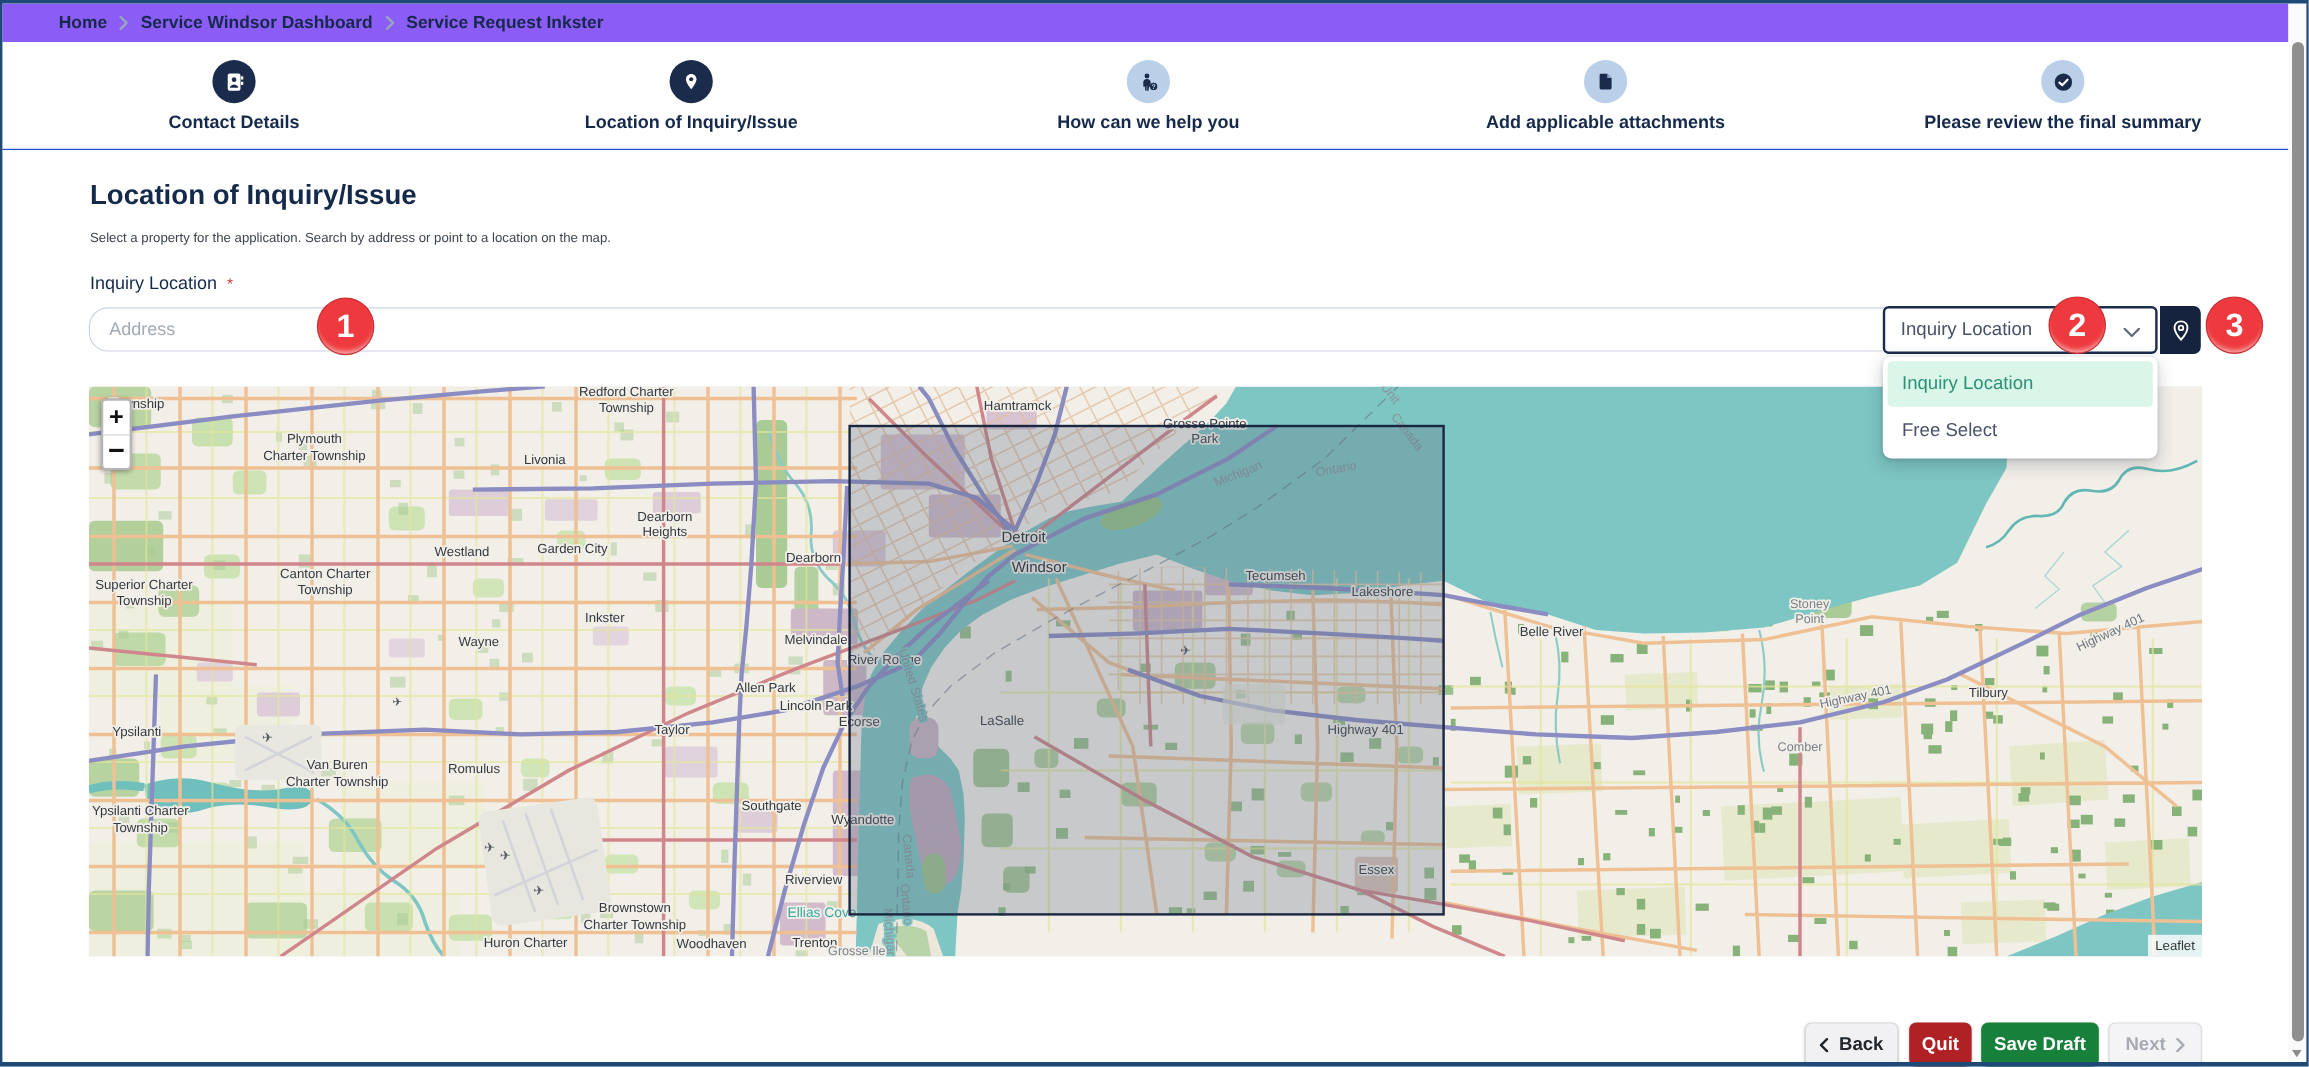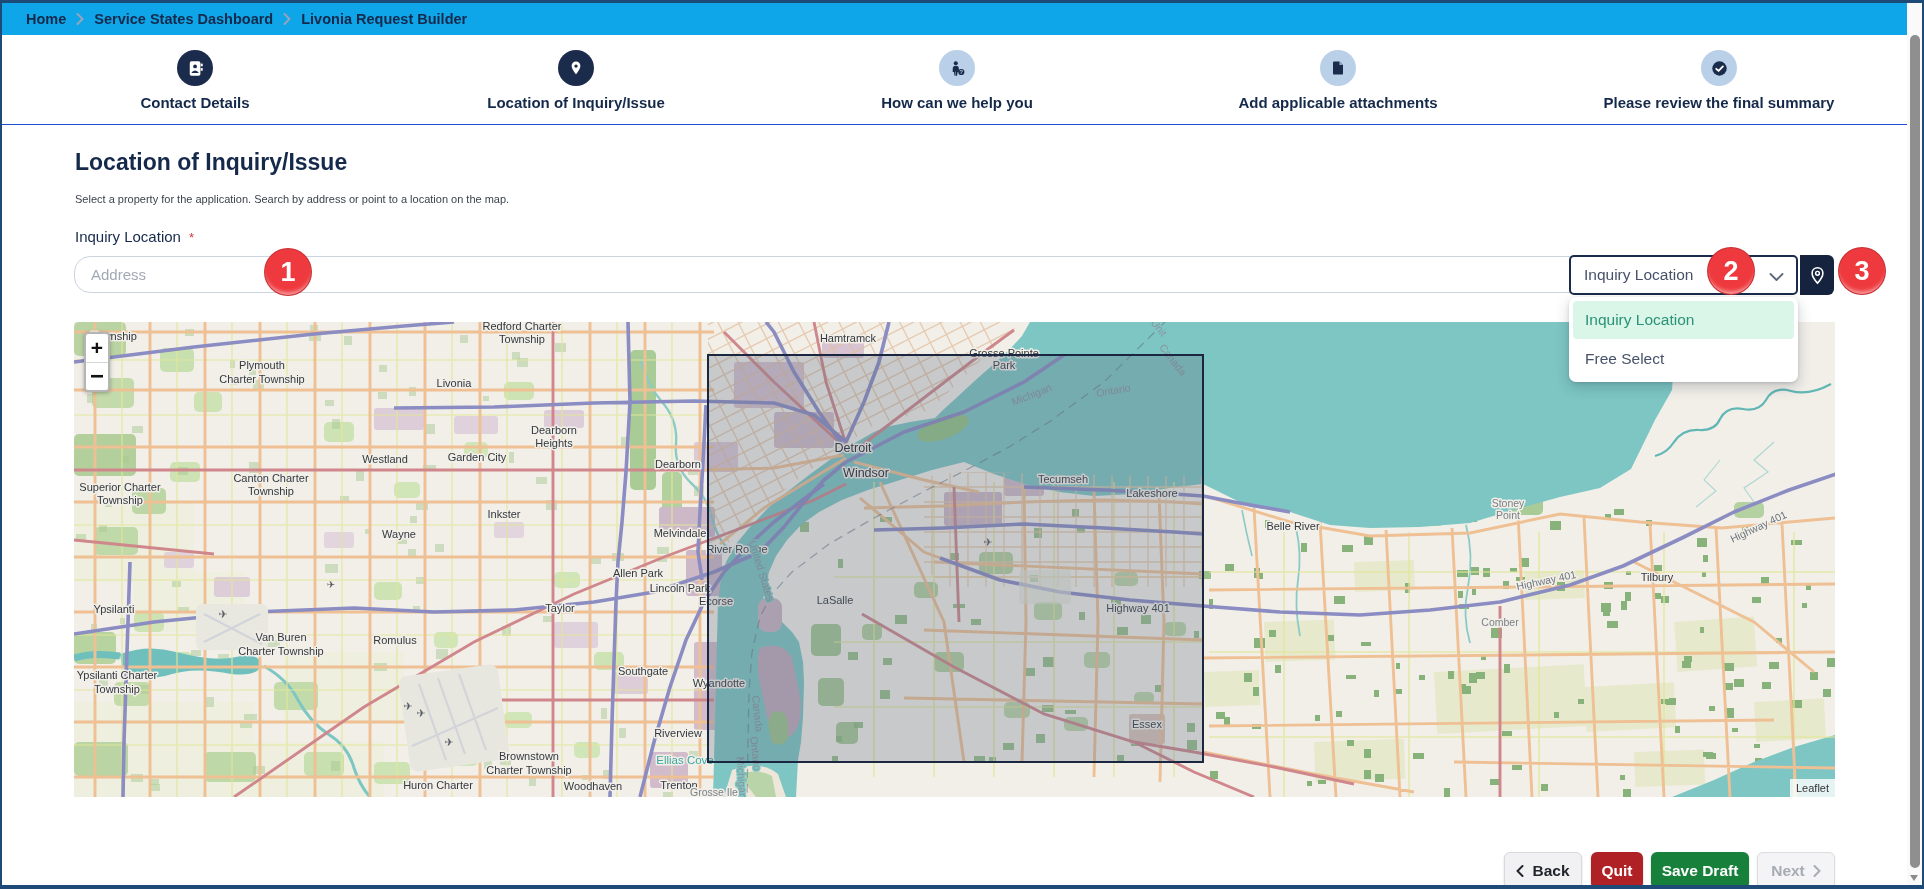--- a/index.html
+++ b/index.html
@@ -1,18 +1,18 @@
 <!DOCTYPE html>
 <html><head><meta charset="utf-8"><title>Service Request Builder</title>
 <style>
 *{margin:0;padding:0;box-sizing:border-box}
 html,body{width:1924px;height:889px;overflow:hidden}
 body{font-family:"Liberation Sans",sans-serif;background:#fff;position:relative}
 .frame{position:absolute;left:0;top:0;width:1924px;height:889px;border:solid #1e4a78;border-width:3px 2px 4px 2px;pointer-events:none;z-index:60}
-.crumbs{position:absolute;left:2px;top:3px;width:1905px;height:32px;background:#0ea5e9;display:flex;align-items:center;padding-left:24px;gap:10px;font-size:14.5px;font-weight:700;color:#15294b}
+.crumbs{position:absolute;left:2px;top:3px;width:1905px;height:32px;background:#8b5cf6;display:flex;align-items:center;padding-left:47px;gap:10px;font-size:14.5px;font-weight:700;color:#15294b}
 .crumbs svg{display:block}
 .stepwrap{position:absolute;left:2px;top:35px;width:1905px;height:90px;background:#fff;border-bottom:1px solid #1d4ed8}
 .step{position:absolute;top:0;width:340px;margin-left:-170px;text-align:center}
 .stepc{width:36px;height:36px;border-radius:50%;margin:15px auto 0;display:flex;align-items:center;justify-content:center}
 .stepc.done{background:#1b2b4c}
 .stepc.todo{background:#b9d0e8}
 .steplab{margin-top:8px;font-size:15px;font-weight:700;color:#15294b;letter-spacing:0}
 .h1{position:absolute;left:75px;top:149px;font-size:23px;font-weight:700;color:#15294b}
 .sub{position:absolute;left:75px;top:193px;font-size:11px;color:#3c434d}
 .flab{position:absolute;left:75px;top:228px;font-size:15px;font-weight:400;color:#15294b}
@@ -496,25 +496,25 @@
     </svg></div>
 <div class="zoomctl">
     <div class="zi">+</div>
     <div class="zd">−</div>
   </div>
 <div class="crumbs">
     <span>Home</span>
     <svg width="8" height="12" viewBox="0 0 8 12">
       <polyline points="1.5,1 6.5,6 1.5,11" fill="none" stroke="#96a5bb" stroke-width="2" stroke-linecap="round" stroke-linejoin="round"></polyline>
     </svg>
-    <span>Service States Dashboard</span>
+    <span>Service Windsor Dashboard</span>
     <svg width="8" height="12" viewBox="0 0 8 12">
       <polyline points="1.5,1 6.5,6 1.5,11" fill="none" stroke="#96a5bb" stroke-width="2" stroke-linecap="round" stroke-linejoin="round"></polyline>
     </svg>
-    <span>Livonia Request Builder</span>
+    <span>Service Request Inkster</span>
   </div>
 <div class="stepwrap">
     <div class="step" style="left:193px">
       <div class="stepc done">
         <svg width="17" height="17" viewBox="0 0 16 16">
           <rect x="2.6" y="1.2" width="10" height="13.6" rx="1.6" fill="#fff"></rect>
           <rect x="12.9" y="3.4" width="1.9" height="2.5" fill="#fff"></rect>
           <rect x="12.9" y="7.6" width="1.9" height="2.5" fill="#fff"></rect>
           <circle cx="7.6" cy="6" r="1.8" fill="#1b2b4c"></circle>
           <path d="M4.4 11.6 q3.2,-3.4 6.4,0 l0,0.7 l-6.4,0 z" fill="#1b2b4c"></path>

